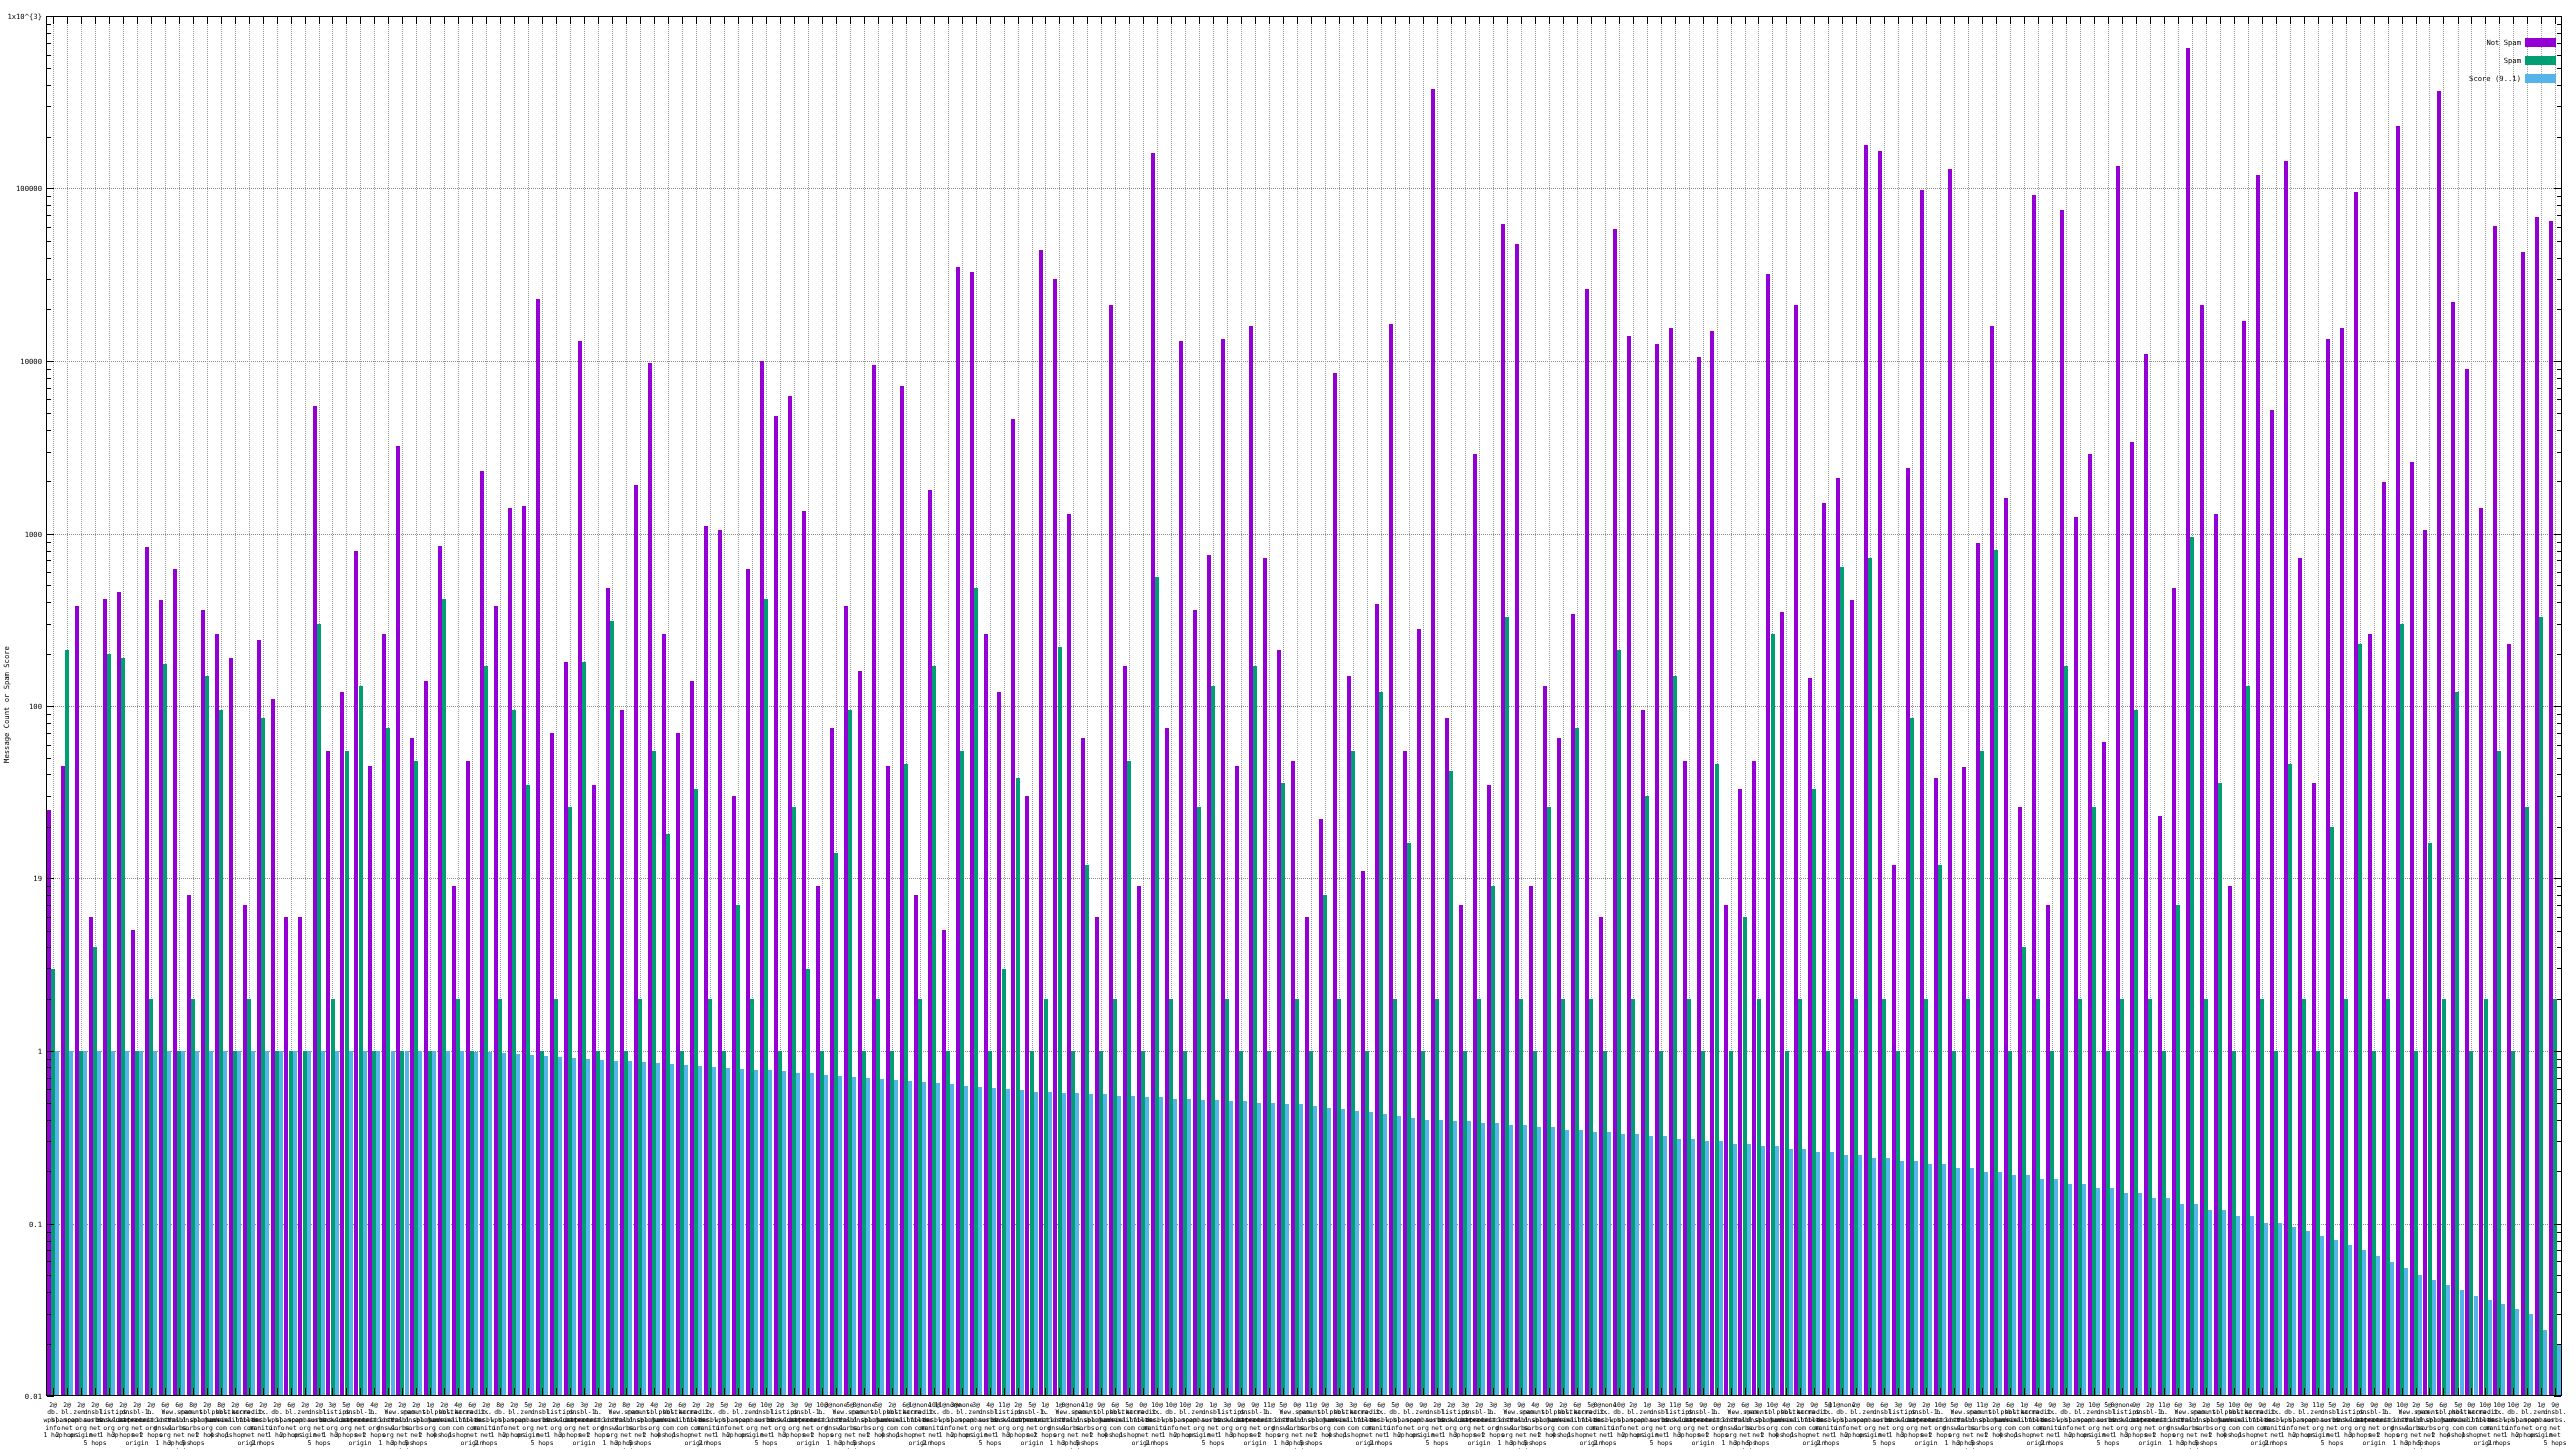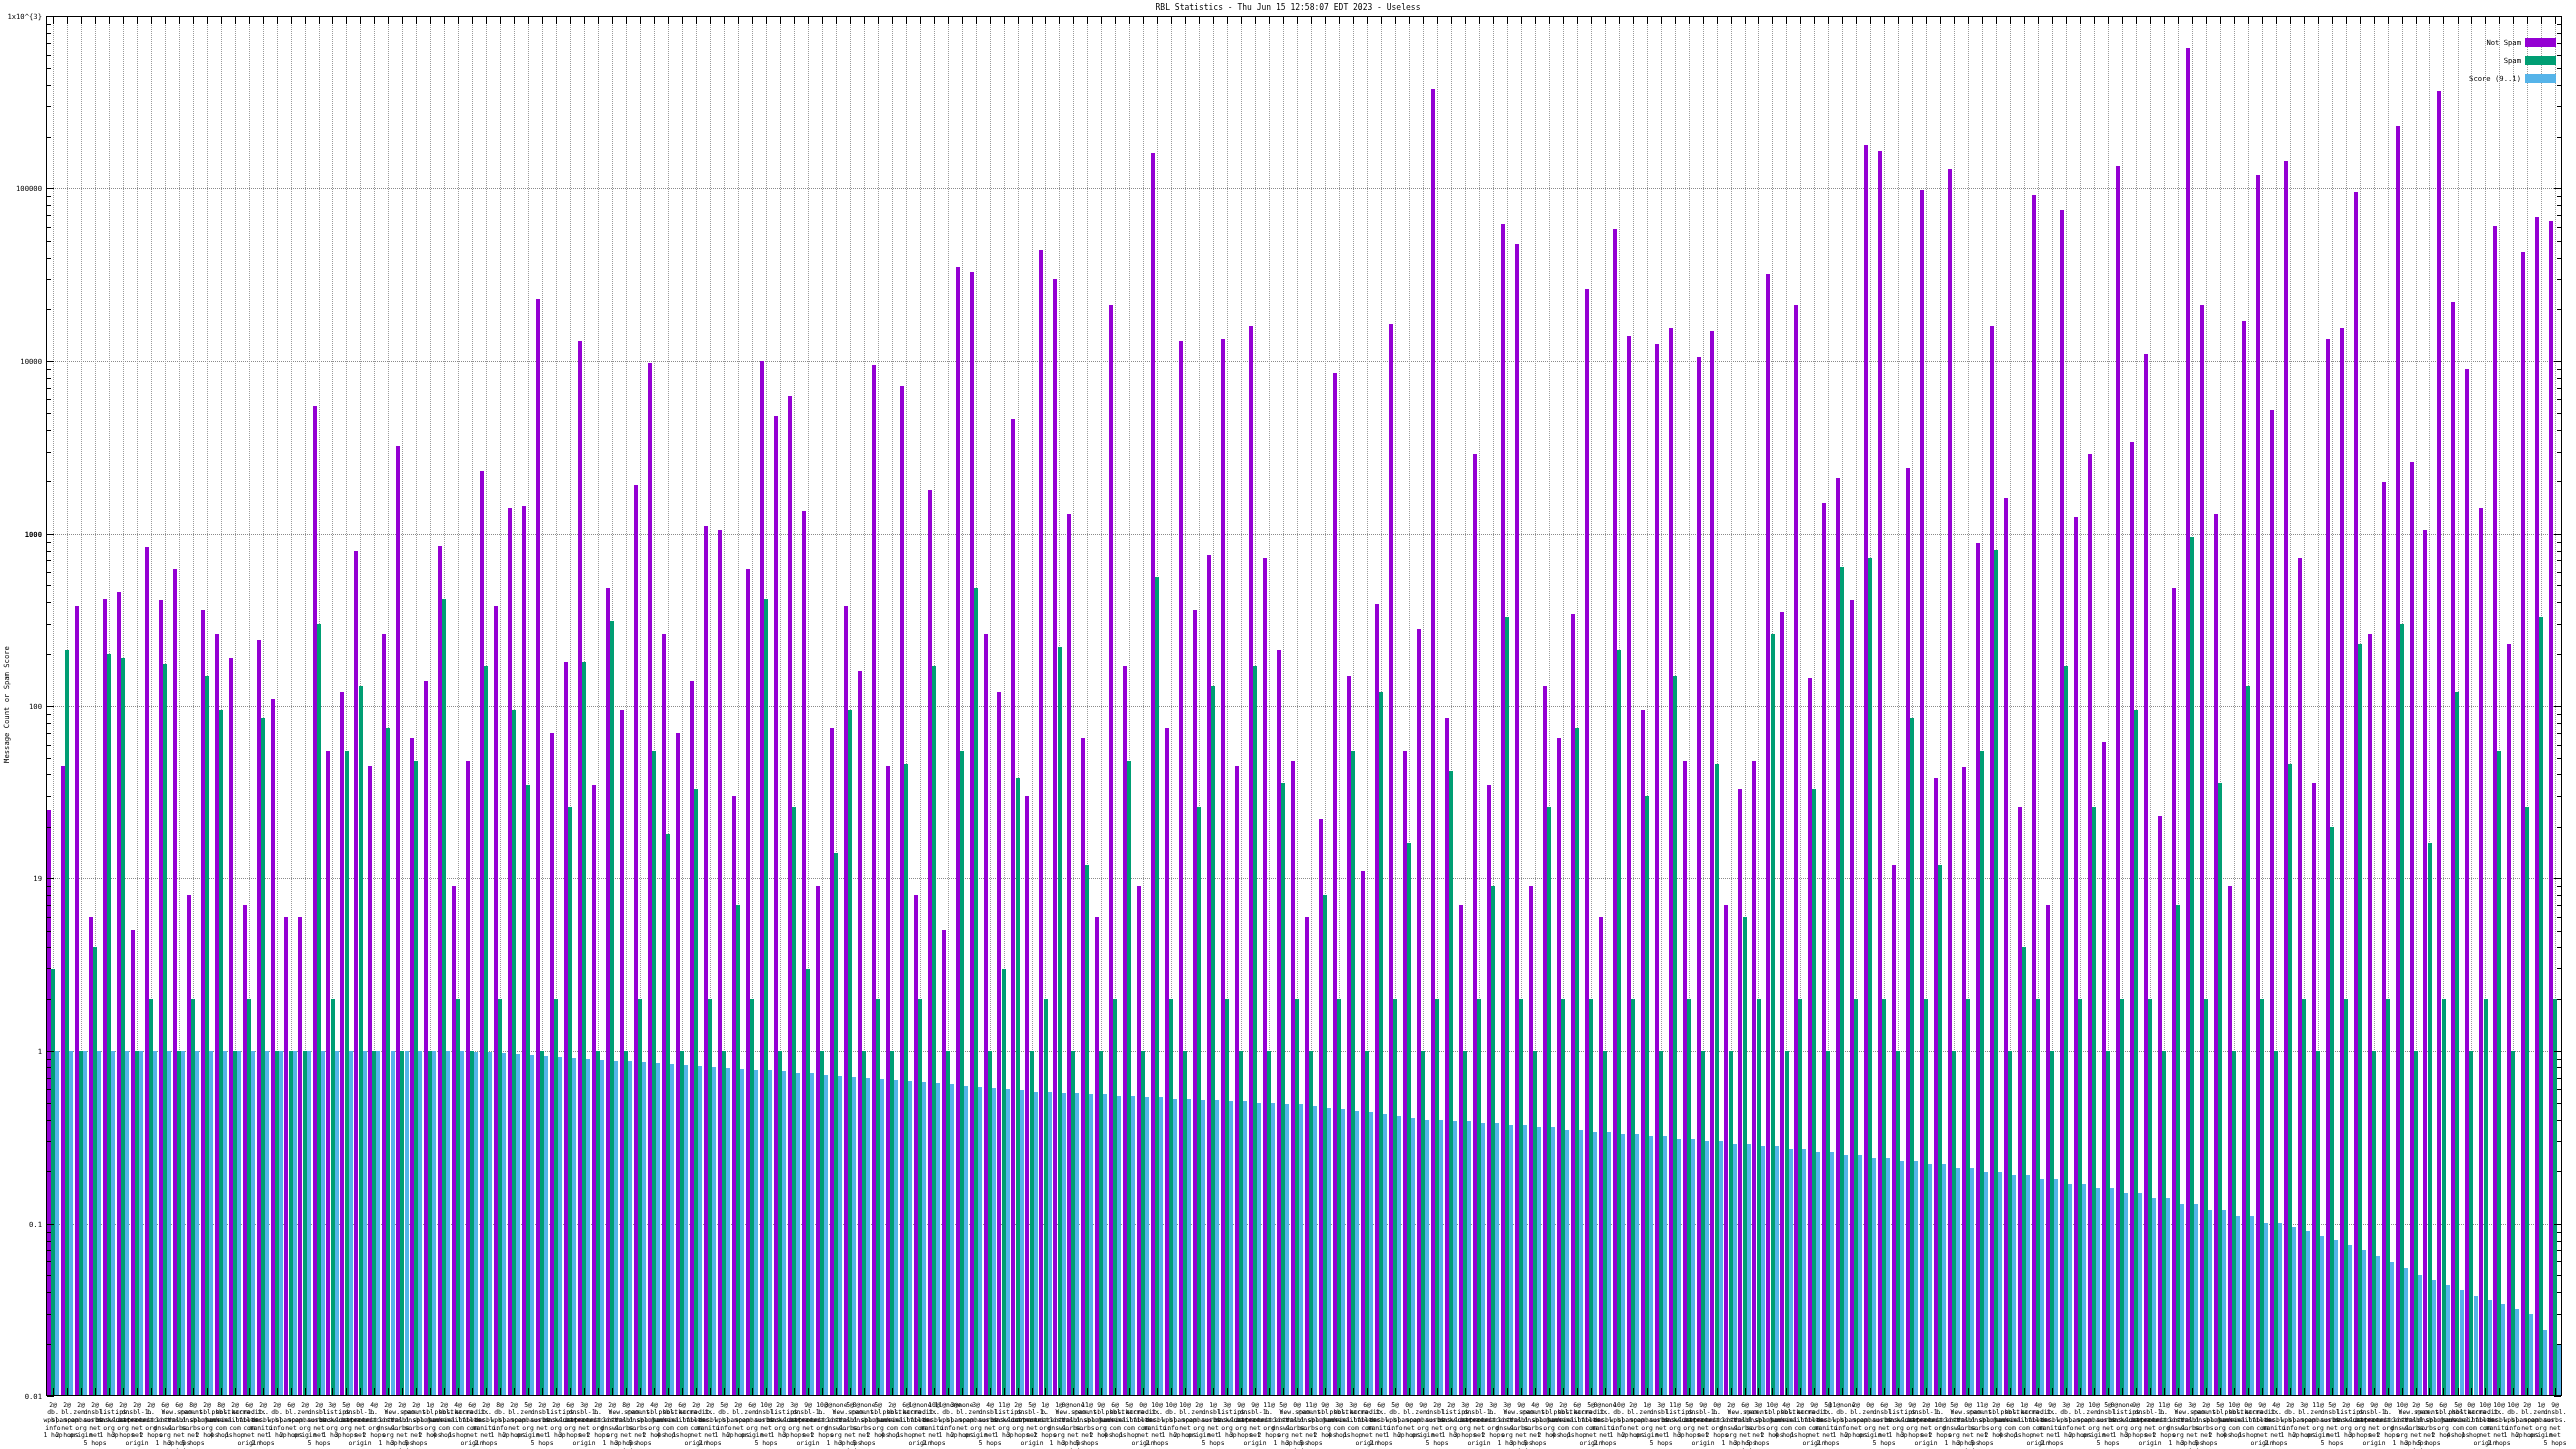--- a/index.html
+++ b/index.html
@@ -17,21 +17,20 @@
   .xlbl{position:absolute;font-size:6.4px;white-space:pre;transform:translateX(-50%);line-height:6.4px;}
   .legend{position:absolute;top:34px;right:20px;}
   .legend-row{display:flex;align-items:center;justify-content:flex-end;height:17.7px;}
   .legend-text{font-size:7.2px;margin-right:4px;white-space:pre;}
   .legend-swatch{width:31px;height:8.9px;display:inline-block;}
 </style>
 </head>
 <body>
 
 <div class="page">
-  <div class="title">RBL Statistics - Thu Jun 15 12:58:07 EDT 2023 - Useless</div>
   <div class="ylab">Message Count or Spam Score</div>
 
   <div id="grid-layer">
       <div class="gridh" style="left: 46px; top: 188px; width: 2516px;"></div>
       <div class="gridh" style="left: 46px; top: 361px; width: 2516px;"></div>
       <div class="gridh" style="left: 46px; top: 534px; width: 2516px;"></div>
       <div class="gridh" style="left: 46px; top: 706px; width: 2516px;"></div>
       <div class="gridh" style="left: 46px; top: 878px; width: 2516px;"></div>
       <div class="gridh" style="left: 46px; top: 1051px; width: 2516px;"></div>
       <div class="gridh" style="left: 46px; top: 1224px; width: 2516px;"></div>
@@ -1263,21 +1262,21 @@
       <div class="tick" style="left: 2527px; top: 1388px; width: 0.8px; height: 8px;"></div>
       <div class="tick" style="left: 2541px; top: 16px; width: 0.8px; height: 8px;"></div>
       <div class="tick" style="left: 2541px; top: 1388px; width: 0.8px; height: 8px;"></div>
       <div class="tick" style="left: 2555px; top: 16px; width: 0.8px; height: 8px;"></div>
       <div class="tick" style="left: 2555px; top: 1388px; width: 0.8px; height: 8px;"></div>
     </div>
   <div id="ylabel-layer">
       <div class="ytlabel" style="left: 0px; top: 12px;">1x10^{3}</div>
       <div class="ytlabel" style="left: 0px; top: 184px;">100000</div>
       <div class="ytlabel" style="left: 0px; top: 357px;">10000</div>
-      <div class="ytlabel" style="left: 0px; top: 530px; font-weight: bold;">1000</div>
+      <div class="ytlabel" style="left: 0px; top: 530px;">1000</div>
       <div class="ytlabel" style="left: 0px; top: 702px;">100</div>
       <div class="ytlabel" style="left: 0px; top: 874px;">19</div>
       <div class="ytlabel" style="left: 0px; top: 1047px;">1</div>
       <div class="ytlabel" style="left: 0px; top: 1220px;">0.1</div>
       <div class="ytlabel" style="left: 0px; top: 1392px;">0.01</div>
     </div>
   <div id="xlabel-layer">
       <div class="xlbl" style="left: 53px; top: 1402px;">2@</div>
       <div class="xlbl" style="left: 53px; top: 1409px;">db.</div>
       <div class="xlbl" style="left: 53px; top: 1417px;">wpbl.</div>

